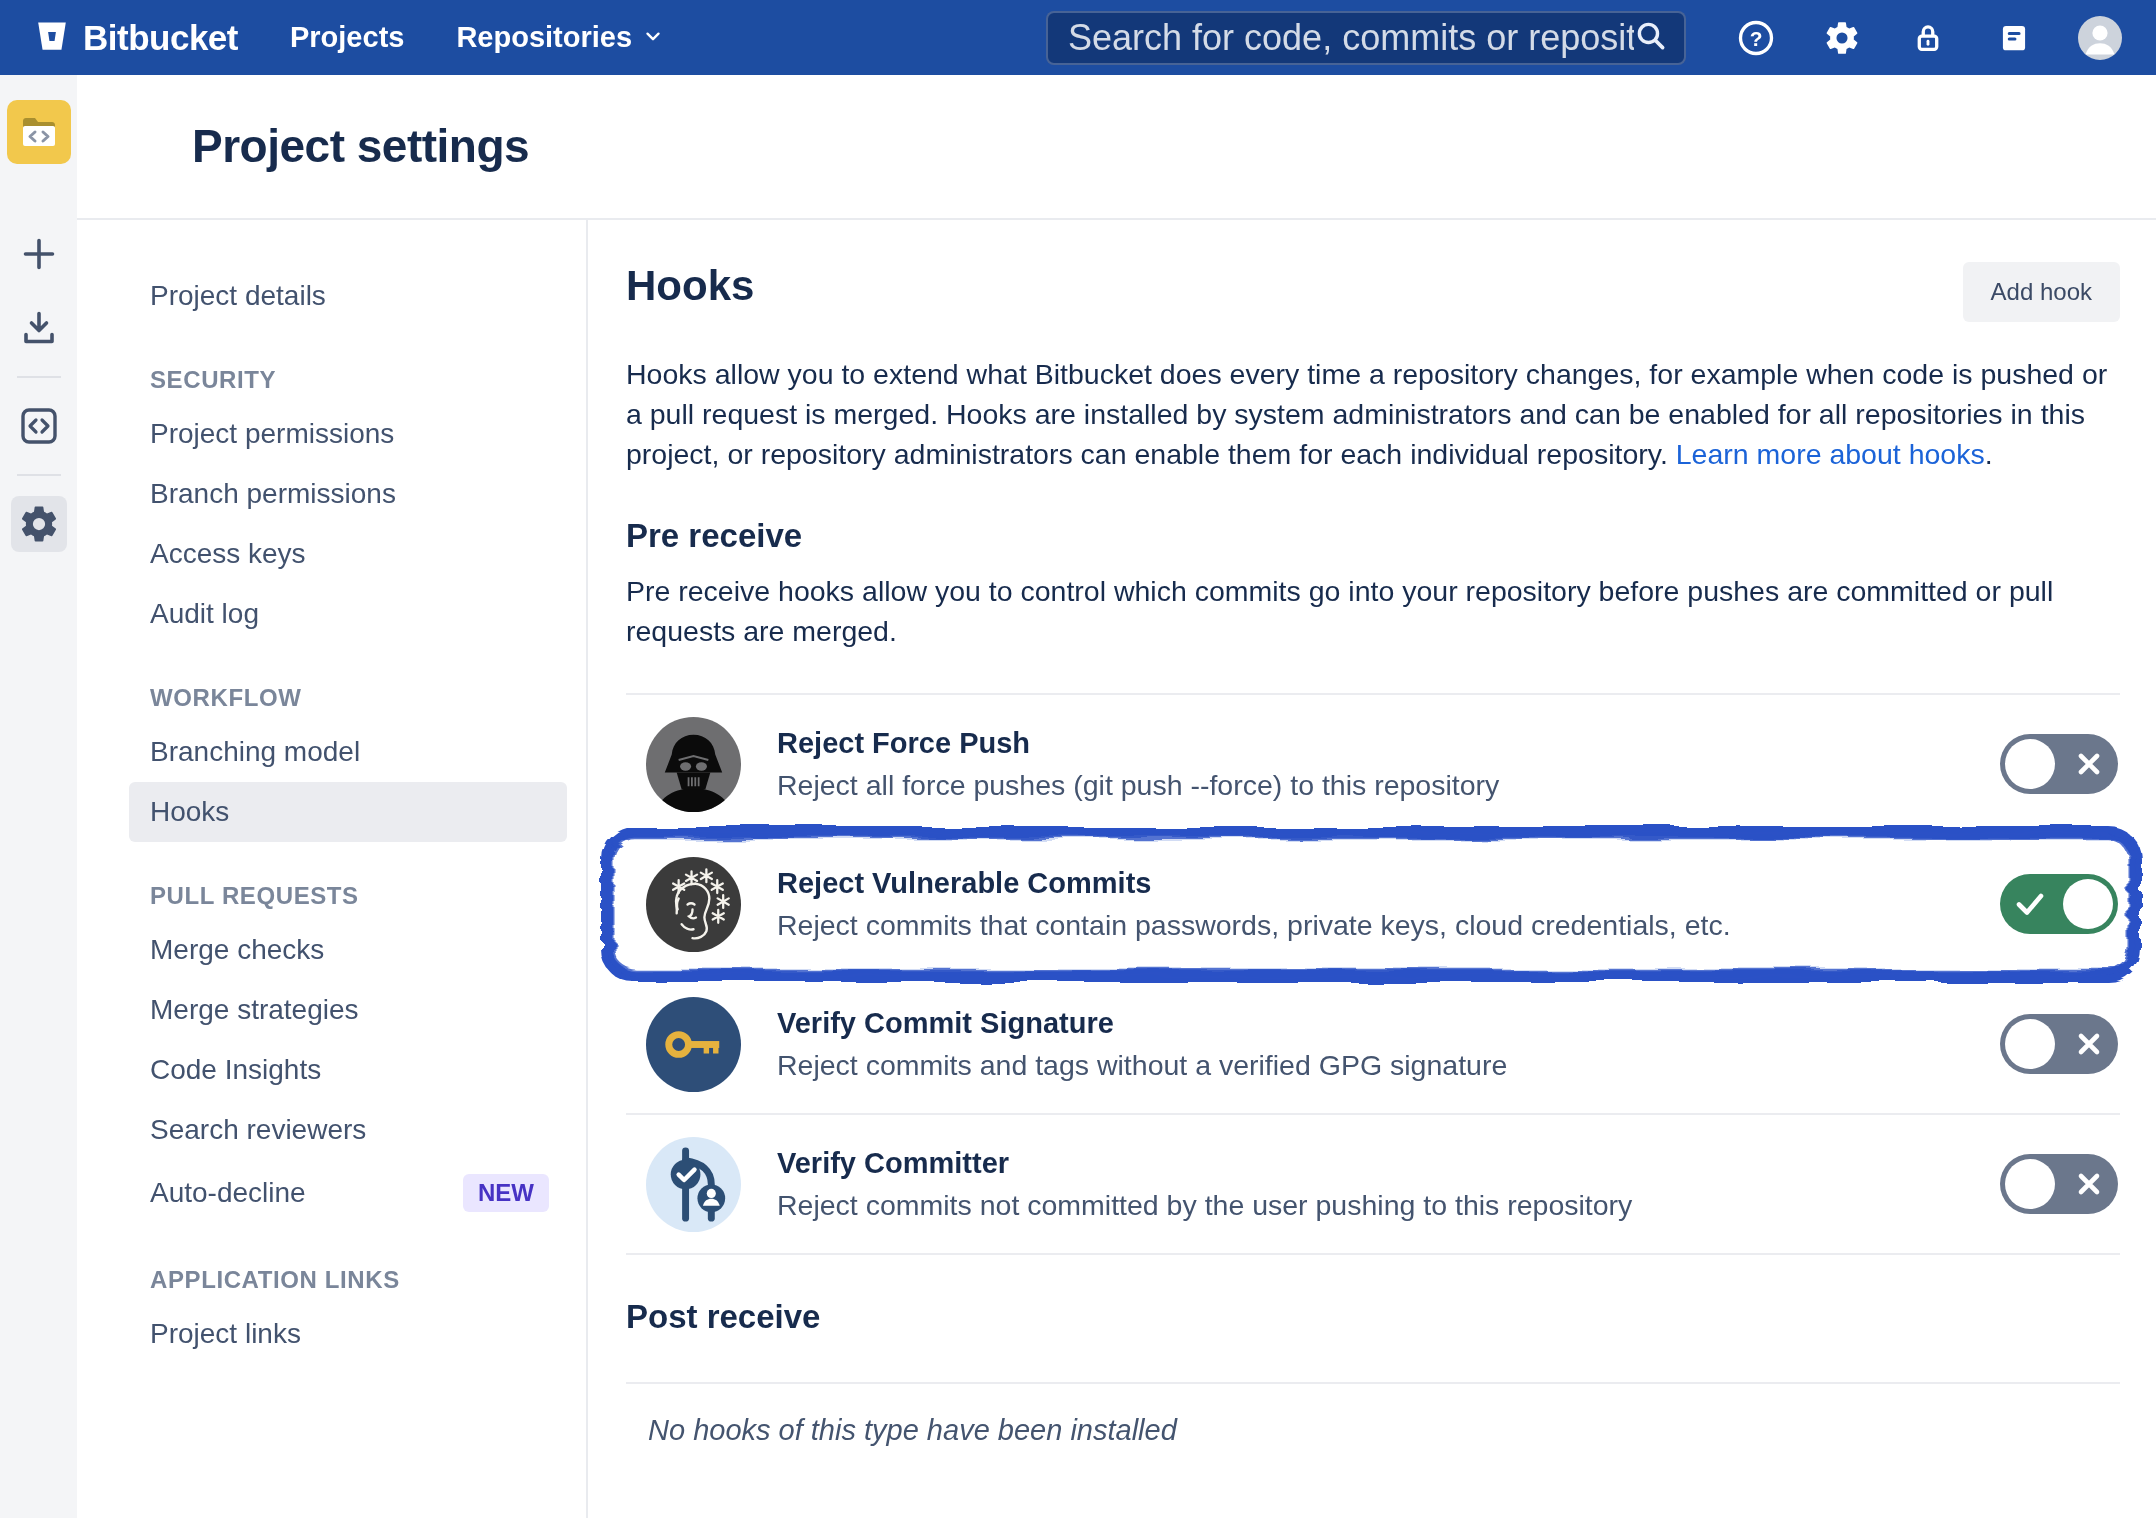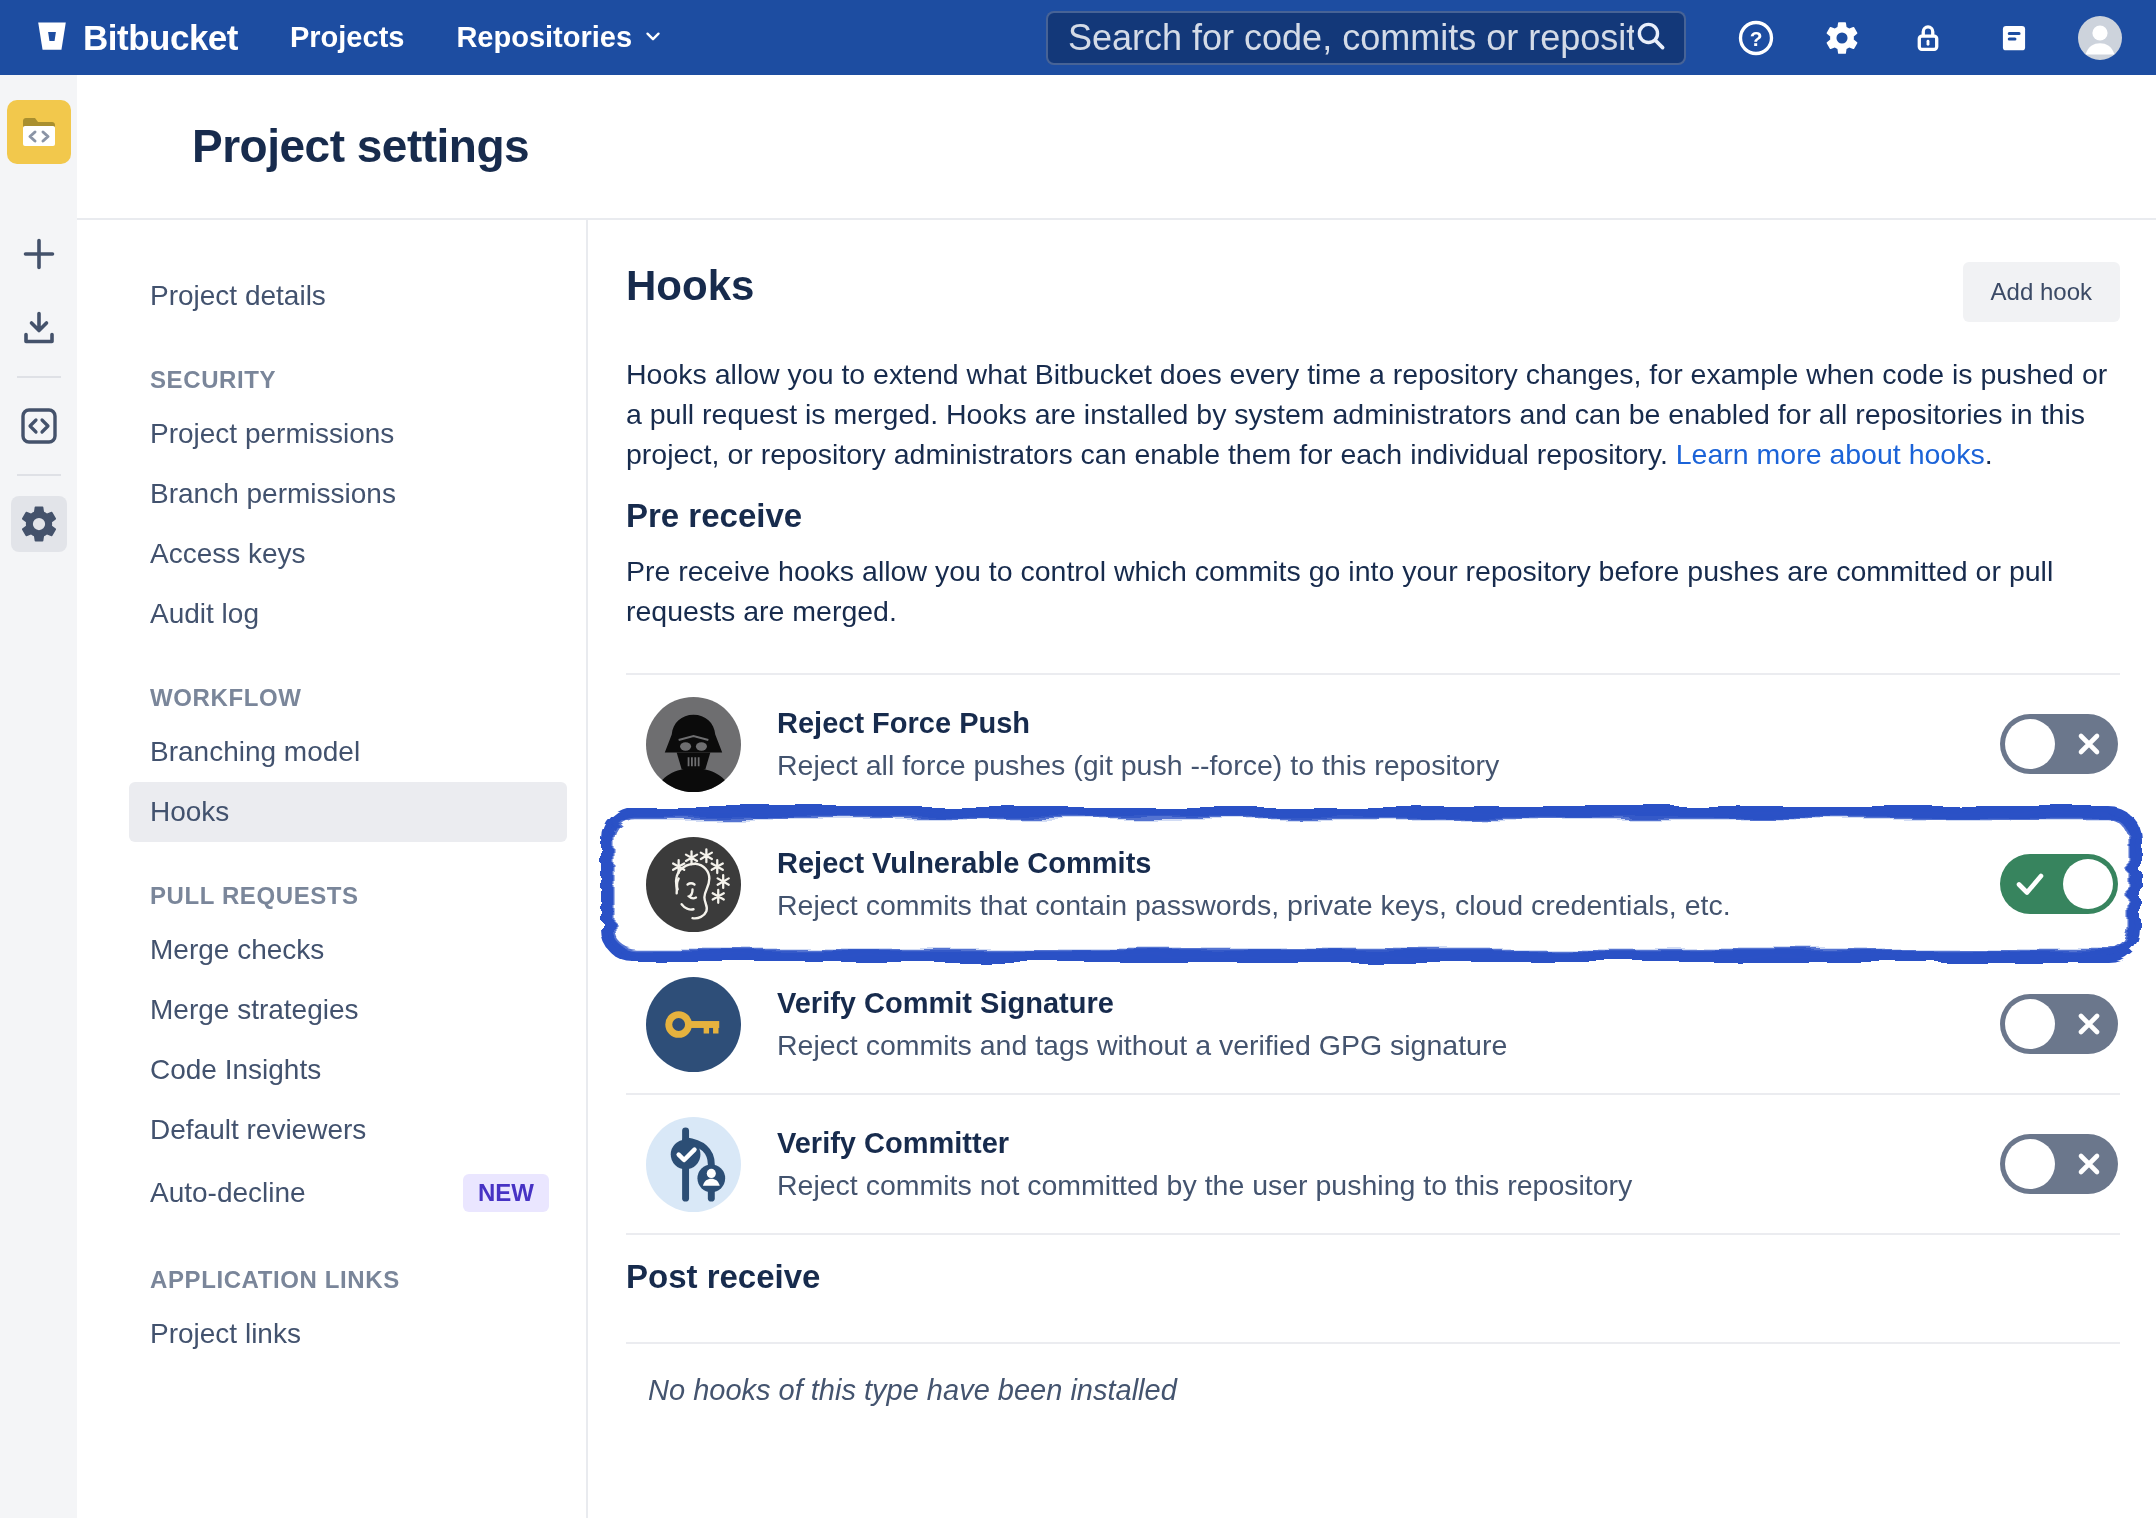--- a/index.html
+++ b/index.html
@@ -49,21 +49,21 @@
                padding:5px 15px; border-radius:6px; }
 
   
   .main { flex:1; padding:0 36px 0 38px; min-width:0; }
   .main-header { display:flex; justify-content:space-between; align-items:flex-start; margin-top:42px; }
   .h2 { font-size:42px; font-weight:700; color:#172B4D; }
   .btn-subtle { background:#F1F2F4; border:none; border-radius:6px; padding:16px 28px;
                 font-size:24px; color:#3B4A66; font-family:inherit; cursor:pointer; }
   .intro { margin-top:32px; font-size:28.5px; line-height:40px; color:#172B4D; }
   .link { color:#1B63D8; cursor:pointer; text-decoration:none; }
-  .h3 { font-size:33px; font-weight:700; color:#172B4D; margin-top:23px; }
+  .h3 { font-size:33px; font-weight:700; color:#172B4D; margin-top:43px; }
   .section-desc { font-size:28.5px; line-height:40px; color:#172B4D; margin-top:16px; }
 
   .hook-list { margin-top:42px; border-top:2px solid #EBECF0; }
   .hook-row { height:140px; display:flex; align-items:center; border-bottom:2px solid #EBECF0;
               padding-left:20px; position:relative; }
   .hook-avatar { width:95px; height:95px; flex-shrink:0; margin-right:36px; }
   .hook-text { display:flex; flex-direction:column; }
   .hook-title { font-size:29px; font-weight:700; color:#172B4D; }
   .hook-desc { font-size:28.5px; color:#44546F; margin-top:9px; }
 
@@ -235,21 +235,21 @@
         <div class="nav-item">
             <span>Merge checks</span>
           </div>
         <div class="nav-item">
             <span>Merge strategies</span>
           </div>
         <div class="nav-item">
             <span>Code Insights</span>
           </div>
         <div class="nav-item">
-            <span>Default reviewers</span>
+            <span>Search reviewers</span>
           </div>
         <div class="nav-item">
           <span>Auto-decline</span>
           <span class="badge-new">NEW</span>
         </div>
 
         <div class="nav-section-header">APPLICATION LINKS</div>
         <div class="nav-item">
             <span>Project links</span>
           </div>

